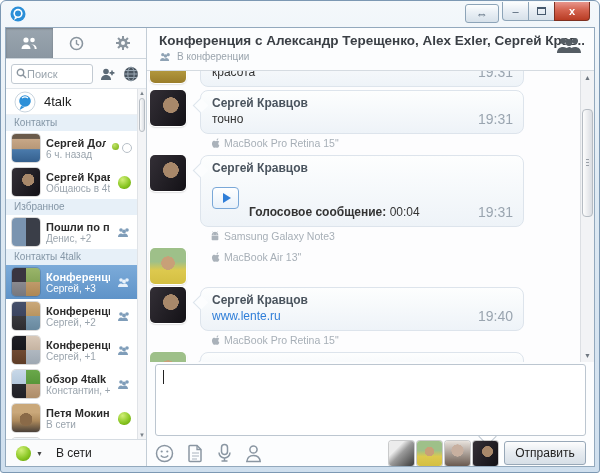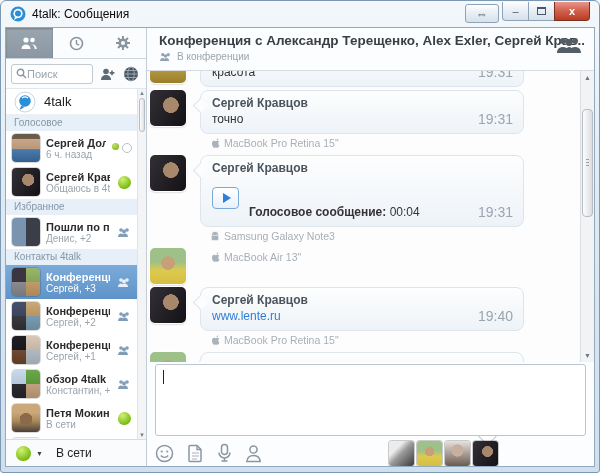--- a/index.html
+++ b/index.html
@@ -156,21 +156,20 @@
 
 <div class="window">
 
   <div class="titlebar">
     <svg class="app-icon" viewBox="0 0 16 16">
       <circle cx="8" cy="8" r="7.5" fill="#2b8fd8"></circle>
       <circle cx="8" cy="7.4" r="4.6" fill="#fff"></circle>
       <circle cx="8" cy="7.4" r="3" fill="#2b8fd8"></circle>
       <path d="M5 11 L4 14 L8 11.5 Z" fill="#fff"></path>
     </svg>
-    <span class="title-text">4talk: Сообщения</span>
     <div class="win-controls">
       <div class="wbtn compact">⇔</div>
     </div>
     <div class="caption-btns">
       <div class="wbtn min">–</div>
       <div class="wbtn max">
           <span class="glyph-max"></span>
         </div>
       <div class="wbtn close">x</div>
     </div>
@@ -240,21 +239,21 @@
             <svg width="22" height="22" viewBox="0 0 22 22">
               <circle cx="11" cy="11" r="10" fill="#fff" stroke="#c8d4de"></circle>
               <circle cx="11" cy="10" r="6.5" fill="#2b8fd8"></circle>
               <circle cx="11" cy="10" r="6.5" fill="none" stroke="#fff" stroke-width="1.4"></circle>
               <path d="M7 15 L5.6 19 L11 15.8 Z" fill="#2b8fd8"></path>
               <path d="M8 7a5 5 0 0 1 6 0" stroke="#fff" stroke-width="1.2" fill="none"></path>
             </svg>
             <span class="brand-name">4talk</span>
           </div>
 
-          <div class="section">Голосовое</div>
+          <div class="section">Контакты</div>
 
           <div class="citem">
             <div class="avatar av-dolya"></div>
             <div class="ctext">
               <div class="cname">Сергей Доля</div>
               <div class="cstatus">6 ч. назад</div>
             </div>
             <div class="cbadge">
                 <span class="dot-small"></span>
                 <span class="ring"></span>
@@ -550,18 +549,19 @@
             </svg>
           </div>
 
           <div class="comp-avatars">
             <div class="pav av-bw"></div>
             <div class="pav av-kash"></div>
             <div class="pav av-bald"></div>
             <div class="pav av-krav"></div>
           </div>
 
+          <button class="send-btn">Отправить</button>
         </div>
       </div>
 
     </main>
   </div>
 </div>
 
 </body></html>

